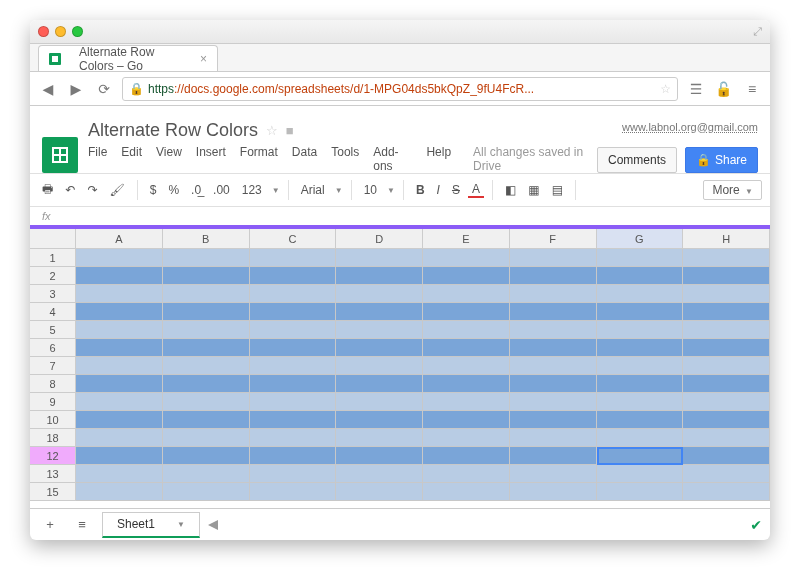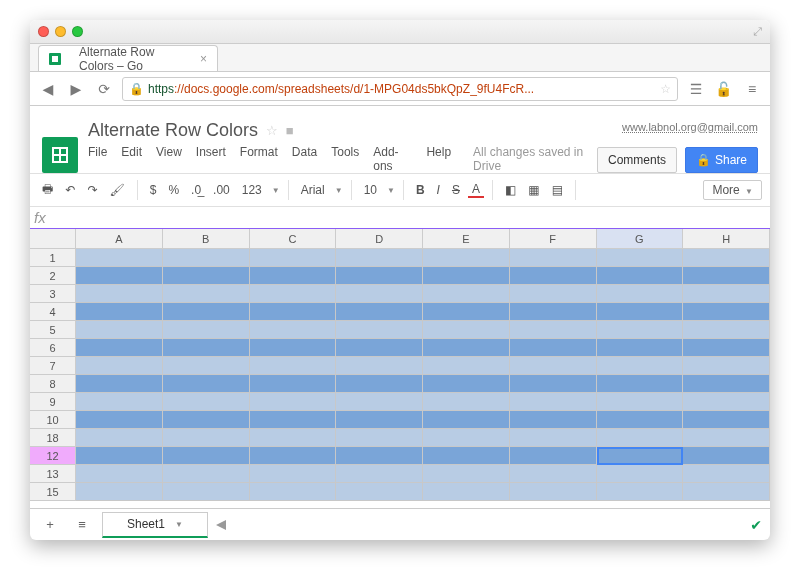--- a/index.html
+++ b/index.html
@@ -37,37 +37,37 @@
   .right-buttons { display: flex; align-items: center; gap: 10px; margin-left: auto; flex-direction: column; align-items: flex-end; }
   .email { color: #777; font-size: 11px; text-decoration: underline dotted; margin-top: 7px; }
   .btn-row { display: flex; gap: 8px; margin-top: 4px; }
   .btn { height: 26px; padding: 4px 10px; border: 1px solid #ccc; border-radius: 2px; background: #f8f8f8; font-size: 12px; display: flex; align-items: center; gap: 4px; cursor: pointer; }
   .btn.share { background: #4285f4; color: #fff; border-color: #3b78e7; }
   .toolbar { height: 34px; border-top: 1px solid #e0e0e0; border-bottom: 1px solid #e0e0e0; display: flex; align-items: center; padding: 0 8px; gap: 4px; font-size: 12px; color: #555; }
   .tb-item { padding: 0 4px; cursor: pointer; display: inline-flex; align-items: center; }
   .tb-sep { width: 1px; height: 20px; background: #e0e0e0; margin: 0 4px; }
   .dropdown-caret { font-size: 8px; margin-left: 2px; color: #888; }
   .more-btn { border: 1px solid #ccc; border-radius: 2px; padding: 2px 8px; margin-left: auto; }
-  .fx-bar { height: 22px; border-bottom: 1px solid #8b5cf6; display: flex; align-items: center; font-size: 15px; color: #999; padding: 0 4px; font-style: italic; }
+  .fx-bar { height: 22px; border-bottom: 4px solid #8b5cf6; display: flex; align-items: center; font-size: 11px; color: #999; padding: 0 12px; font-style: italic; }
   .grid-wrap { flex: 1; overflow: hidden; display: flex; flex-direction: column; }
   .col-head { display: flex; height: 20px; }
   .corner { width: 46px; background: #f0f0f0; border-right: 1px solid #ccc; border-bottom: 1px solid #ccc; }
   .col-h { flex: 1; background: #f0f0f0; border-right: 1px solid #ccc; border-bottom: 1px solid #ccc; text-align: center; font-size: 11px; color: #555; line-height: 20px; }
   .col-h.sel { background: #d9e1f2; }
   .rows { flex: 1; overflow: hidden; }
   .row { display: flex; height: 18px; }
   .row-h { width: 46px; background: #f0f0f0; border-right: 1px solid #ccc; border-bottom: 1px solid #ccc; text-align: center; font-size: 11px; color: #555; line-height: 18px; }
   .row-h.sel { background: #f0abfc; }
   .cell { flex: 1; border-right: 1px solid #c8c8c8; border-bottom: 1px solid #c8c8c8; }
   .odd .cell { background: #b8cce4; }
   .even .cell { background: #7aa5d8; }
   .cell.active { outline: 2px solid #4285f4; outline-offset: -2px; }
   .bottom-bar { height: 32px; border-top: 1px solid #ccc; display: flex; align-items: center; gap: 8px; padding: 0 8px; }
   .bb-btn { width: 24px; height: 24px; display: flex; align-items: center; justify-content: center; color: #666; cursor: pointer; }
-  .sheet-tab { height: 26px; padding: 0 24px; border: 1px solid #ccc; border-bottom: 2px solid #0f9d58; display: flex; align-items: center; font-size: 12px; gap: 8px; }
+  .sheet-tab { height: 26px; padding: 0 14px; border: 1px solid #ccc; border-bottom: 2px solid #0f9d58; display: flex; align-items: center; font-size: 12px; gap: 20px; }
   .chk { margin-left: auto; color: #0f9d58; font-size: 14px; }
   .tiny-arrow { width: 10px; height: 10px; }
 </style>
 </head>
 <body>
 
 <div class="window">
   <div class="shadow">
 
     <div class="titlebar">

